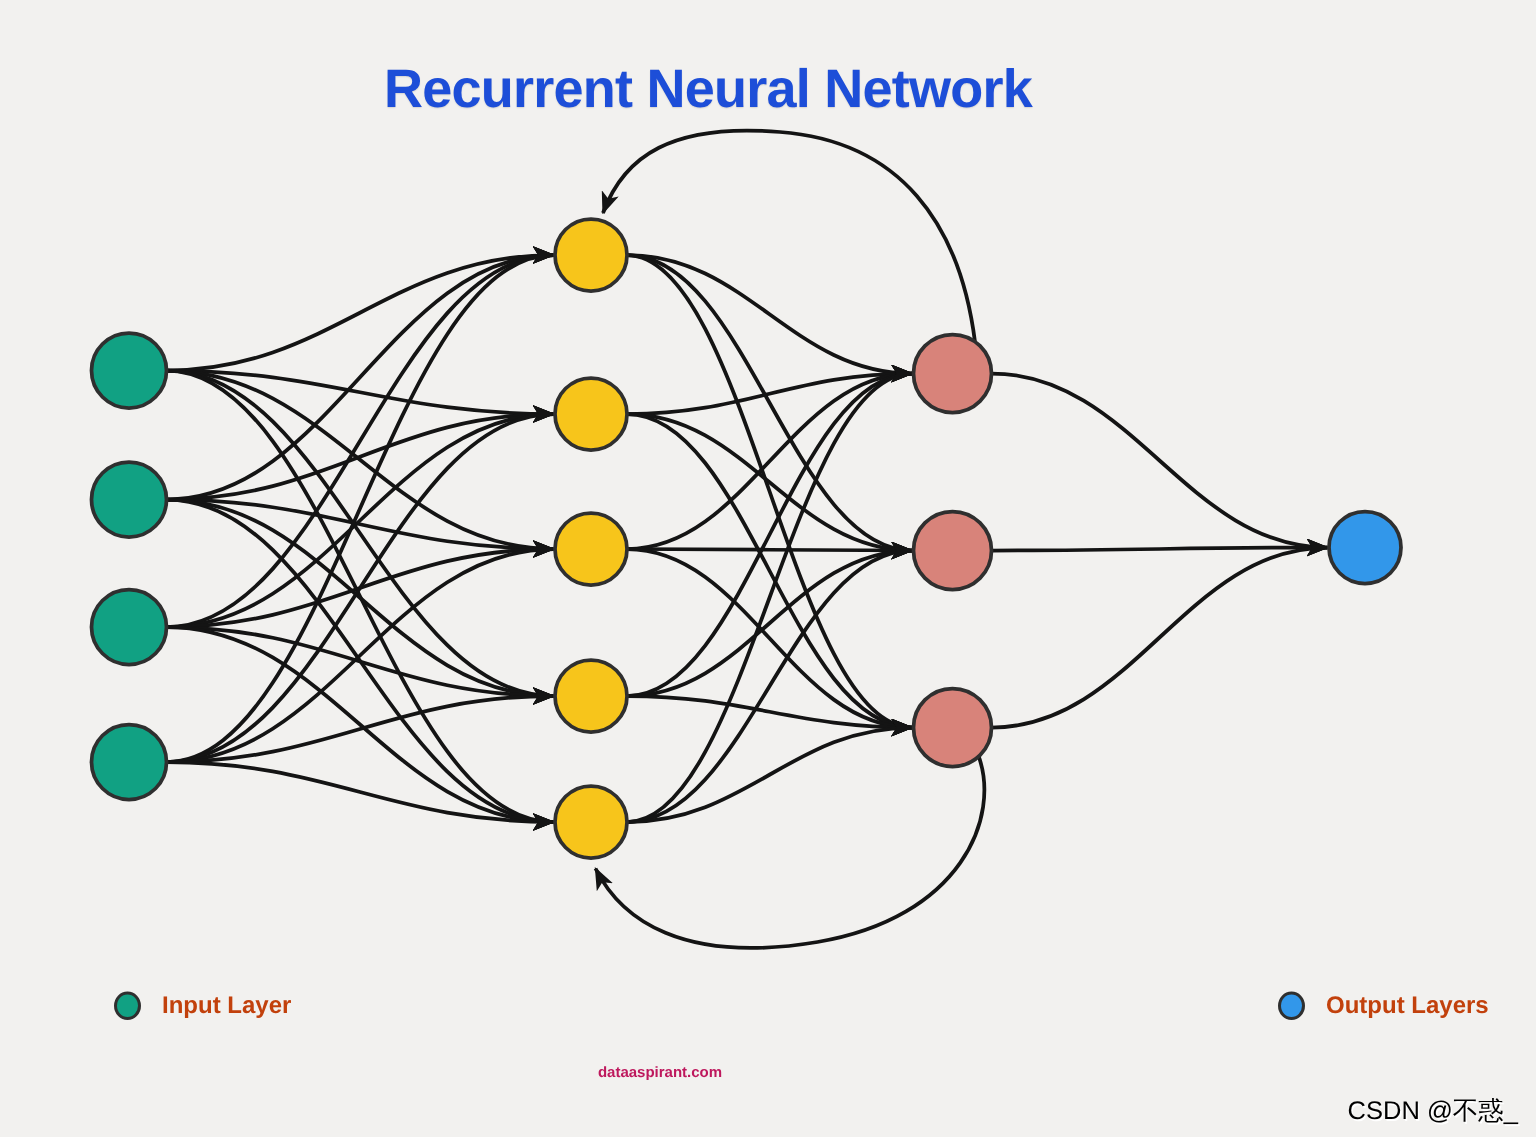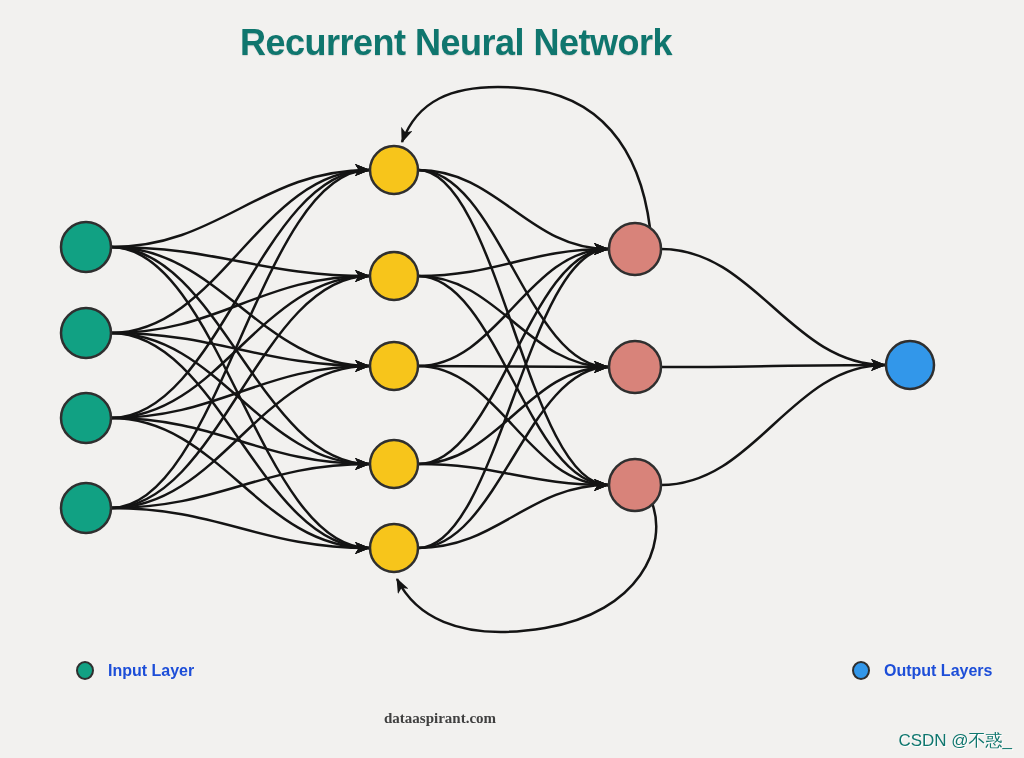--- a/index.html
+++ b/index.html
@@ -15,23 +15,23 @@
     overflow:hidden;
   }
   .title{
     position:absolute;
     left:0; top:22px;
     width:912px;
     text-align:center;
     font-size:36px;
     font-weight:bold;
     letter-spacing:-0.5px;
-    color:#0f766e;
+    color:#1d4ed8;
     text-shadow:0 1px 1px rgba(0,0,0,0.12);
-    margin:0;
+    margin:16px;
   }
   svg.diagram{
     position:absolute;
     left:0; top:0;
     width:1024px;
     height:758px;
   }
   .edge{
     fill:none;
     stroke:#141414;
@@ -53,37 +53,36 @@
     height:19px;
     border:2px solid #2f2f2f;
     border-radius:50%;
     box-sizing:border-box;
   }
   .dot + .dot{ margin-left:7px; }
   .legend-label{
     margin-left:14px;
     font-size:16px;
     font-weight:bold;
-    color:#1d4ed8;
+    color:#c2410c;
   }
   .footer-text{
     position:absolute;
     left:340px; top:710px;
     width:200px;
     text-align:center;
-    font-size:15px;
+    font-size:10px;
     font-weight:bold;
-    color:#404040;
-    font-family:Liberation Serif, serif;
+    color:#be185d;
   }
   .watermark{
     position:absolute;
     right:12px; top:729px;
     font-size:17px;
-    color:#0f766e;
+    color:#000000;
     text-shadow:1px 1px 0 #ffffff;
   }
 </style>
 </head>
 <body>
 
 <div class="canvas">
 
   <h1 class="title">Recurrent Neural Network</h1>
 

